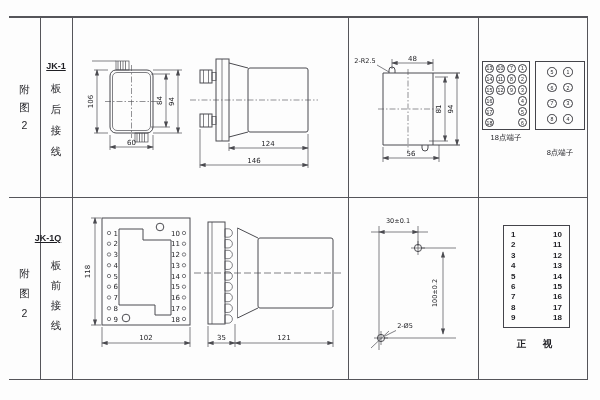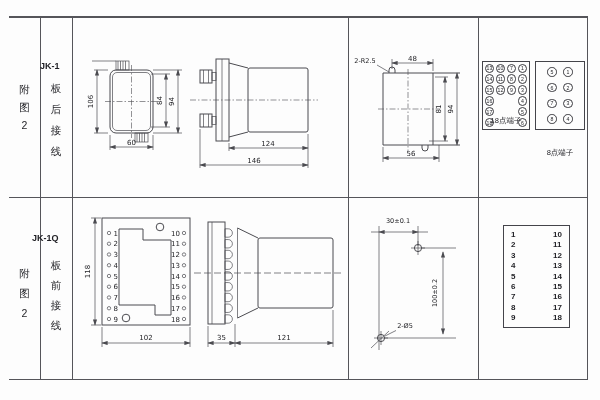--- a/index.html
+++ b/index.html
@@ -2,21 +2,21 @@
 <html><head>
 <meta charset="utf-8">
 <style>
   html,body{margin:0;padding:0;background:#fff;}
   #sheet{position:relative;width:600px;height:400px;background:#fdfdfd;overflow:hidden;
          font-family:"Liberation Sans","DejaVu Sans",sans-serif;color:#232327;}
   .gl{position:absolute;background:#55555a;}
   .gl.h{height:1.5px;} .gl.v{width:1.4px;}
   .cell{position:absolute;display:flex;flex-direction:column;align-items:center;}
   .cjk{font-size:10.5px;line-height:11px;color:#1f1f24;}
-  .model{position:absolute;text-align:left;font-size:9px;font-weight:700;color:#1f1f24;}
+  .model{position:absolute;text-align:center;font-size:9px;font-weight:700;color:#1f1f24;text-decoration:underline;}
   .lbl{position:absolute;text-align:center;font-size:7.5px;color:#1f1f24;}
   .viewlbl{position:absolute;text-align:center;font-size:9.5px;font-weight:700;
            letter-spacing:7px;text-indent:7px;color:#1f1f24;}
   .tbox{position:absolute;border:1.3px solid #44444a;background:transparent;box-sizing:border-box;}
   #grid18{display:grid;grid-template-columns:repeat(4,1fr);width:100%;height:100%;place-items:center;padding:1px;box-sizing:border-box;}
   #grid8{display:grid;grid-template-columns:repeat(2,1fr);width:100%;height:100%;place-items:center;padding:2px 8px;box-sizing:border-box;}
   .circ{width:9.5px;height:9.5px;border:1px solid #3b3b40;border-radius:50%;box-sizing:border-box;
         display:flex;align-items:center;justify-content:center;font-size:5.2px;color:#1f1f24;}
   .circ.blank{visibility:hidden;}
   #frontbox{display:flex;justify-content:space-between;padding:5px 7px;box-sizing:border-box;}
@@ -192,21 +192,21 @@
         <span class="circ">5</span>
         <span class="circ">1</span>
         <span class="circ">6</span>
         <span class="circ">2</span>
         <span class="circ">7</span>
         <span class="circ">3</span>
         <span class="circ">8</span>
         <span class="circ">4</span>
       </div>
   </div>
-  <div class="lbl" style="left:477px;top:116px;width:58px;">18点端子</div>
+  <div class="lbl" style="left:477px;top:133px;width:58px;">18点端子</div>
   <div class="lbl" style="left:531px;top:148px;width:58px;">8点端子</div>
 
   <svg style="left:72px;top:197px;" width="276" height="183" viewBox="0 0 276 183">
     <defs>
       <marker id="a3e" markerWidth="9" markerHeight="6" refX="8" refY="3" orient="auto">
           <path d="M0 0 L9 3 L0 6 z" fill="#4b4b50"></path>
         </marker>
       <marker id="a3s" markerWidth="9" markerHeight="6" refX="1" refY="3" orient="auto">
           <path d="M9 0 L0 3 L9 6 z" fill="#4b4b50"></path>
         </marker>
@@ -335,14 +335,15 @@
         <div class="tnum">11</div>
         <div class="tnum">12</div>
         <div class="tnum">13</div>
         <div class="tnum">14</div>
         <div class="tnum">15</div>
         <div class="tnum">16</div>
         <div class="tnum">17</div>
         <div class="tnum">18</div>
       </div>
   </div>
+  <div class="viewlbl" style="left:492px;top:338px;width:85px;">正 视</div>
 
 </div>
 
 </body></html>

